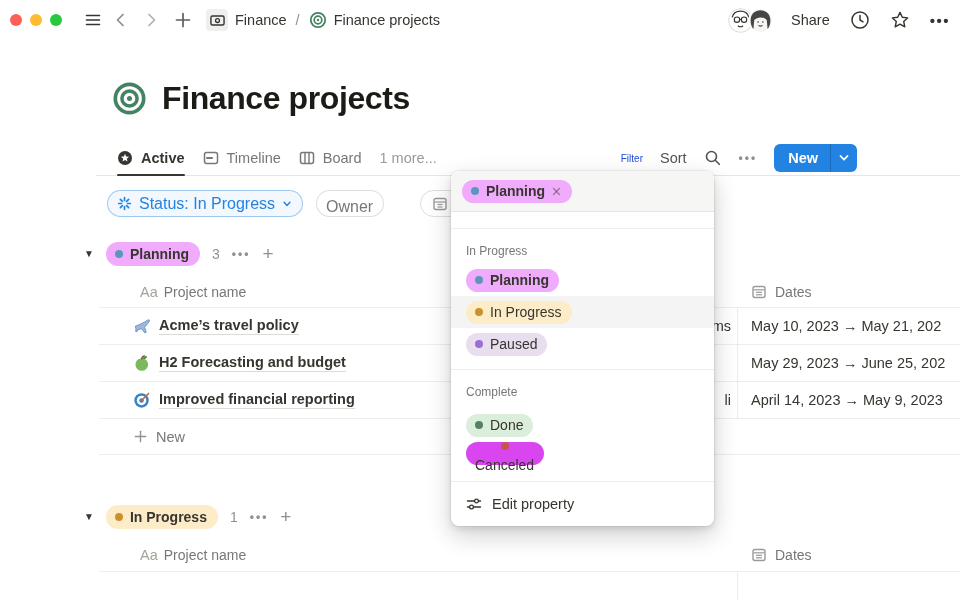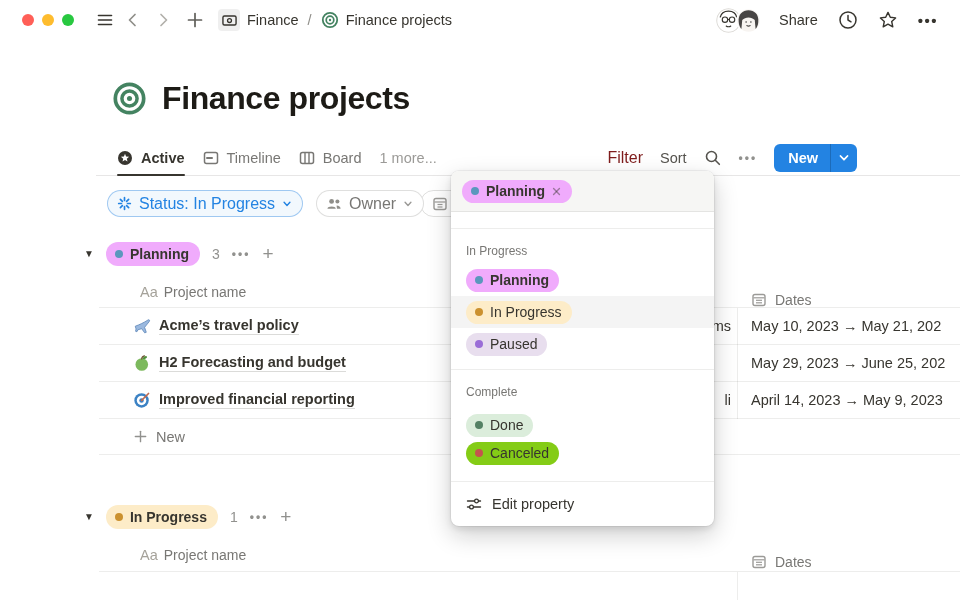--- a/index.html
+++ b/index.html
@@ -1,21 +1,21 @@
 <!DOCTYPE html>
 <html><head>
 <meta charset="utf-8">
 <style>
   * { margin:0; padding:0; box-sizing:border-box; }
   html,body { width:960px; height:600px; overflow:hidden; background:#fff;
     font-family:"Liberation Sans", sans-serif; color:#37352F; }
   .stage { position:relative; width:960px; height:600px; background:#fff; }
 
   
-  .toolbar { position:absolute; left:0; top:0; right:0; height:40px; display:flex; align-items:center; padding:0 22px; background:#fff; }
+  .toolbar { position:absolute; left:0; top:0; right:0; height:40px; display:flex; align-items:center; padding:0 10px; background:#fff; }
   .lights { display:flex; gap:8px; margin-right:22px; }
   .light { width:12px; height:12px; border-radius:50%; }
   .tbtn { display:flex; align-items:center; justify-content:center; color:#37352F; }
   .ticon { width:18px; height:18px; }
   .nav { display:flex; gap:12px; margin-left:10px; color:#A9A7A2; }
   .crumb { display:flex; align-items:center; gap:7px; margin-left:14px; font-size:14.5px; }
   .space-box { width:22px; height:22px; border-radius:4px; background:rgba(55,53,47,0.08); display:flex; align-items:center; justify-content:center; }
   .crumb-sep { color:#8F8E89; margin:0 2px; }
   .tb-right { margin-left:auto; display:flex; align-items:center; gap:20px; }
   .avatars { display:flex; margin-right:-2px; }
@@ -28,47 +28,47 @@
   .title-text { font-size:32px; font-weight:700; letter-spacing:-0.4px; color:#1D1B16; }
 
   
   .tabbar { position:absolute; left:96px; right:0; top:141px; height:35px; border-bottom:1px solid rgba(55,53,47,0.12); display:flex; align-items:center; }
   .tabs { display:flex; gap:18px; padding-left:21px; align-items:center; height:100%; }
   .tab { position:relative; display:flex; align-items:center; gap:8px; font-size:14.5px; color:#787774; height:100%; }
   .tab.active { color:#37352F; font-weight:600; }
   .tab.active::after { content:""; position:absolute; left:0; right:0; bottom:-1px; height:2px; background:#37352F; border-radius:1px; }
   .tab.muted { color:#9B9A97; }
   .view-actions { position:absolute; right:103px; top:0; height:100%; display:flex; align-items:center; gap:17px; }
-  .va-filter { color:#7f1d1d; font-size:16px; }
+  .va-filter { color:#1d4ed8; font-size:10px; }
   .va-sort { color:#55534E; font-size:14.5px; }
   .dots { color:#91918E; font-size:12px; letter-spacing:2px; font-weight:700; }
   .new-btn { display:flex; align-items:center; height:28px; background:#2383E2; border-radius:6px; color:#fff; overflow:hidden; }
   .new-btn .nb-main { padding:0 12px 0 14px; font-size:14.5px; font-weight:600; }
   .new-btn .nb-div { width:1px; height:28px; background:rgba(0,0,0,0.18); }
   .new-btn .nb-caret { width:26px; display:flex; align-items:center; justify-content:center; }
 
   
   .chips-row { position:absolute; left:107px; top:190px; display:flex; gap:13px; }
   .chip { display:flex; align-items:center; height:27px; border-radius:14px; padding:0 10px 0 9px; gap:7px; font-size:16px; background:#fff; }
   .chip-status { border:1px solid rgba(35,131,226,0.4); background:rgba(35,131,226,0.06); color:#2383E2; font-weight:500; }
-  .chip-gray { border:1px solid rgba(55,53,47,0.16); color:#787774; }
+  .chip-gray { border:1px solid rgba(55,53,47,0.16); color:#787774;flex-direction:column; }
   .chip-frag { position:absolute; left:420px; top:190px; width:64px; height:27px; border:1px solid rgba(55,53,47,0.16); border-radius:14px; display:flex; align-items:center; padding-left:11px; color:#9B9A97; }
 
   
   .group-head { position:absolute; left:84px; display:flex; align-items:center; gap:12px; height:28px; }
   .tri { font-size:10px; color:#37352F; transform:translateY(-1px); }
   .gchip { display:flex; align-items:center; gap:7px; height:24px; padding:0 11px 0 9px; border-radius:12px; font-size:14px; font-weight:600; color:#37352F; }
   .gcount { color:#91918E; font-size:14px; }
   .gplus { color:#91918E; font-size:19px; font-weight:400; }
   .dot8 { width:8px; height:8px; border-radius:50%; flex:none; }
 
   .trow { position:absolute; left:99px; right:0; border-bottom:1px solid rgba(55,53,47,0.09); background:#fff; }
   .thead-label { position:absolute; left:41px; top:0; bottom:0; display:flex; align-items:center; gap:6px; color:#787774; font-size:14px; }
   .aa { color:#A5A29A; font-size:14.5px; }
-  .dates-head { position:absolute; left:652px; top:0; bottom:0; display:flex; align-items:flex-start; gap:8px; color:#787774; font-size:14px;margin-top:16px; }
+  .dates-head { position:absolute; left:652px; top:0; bottom:0; display:flex; align-items:center; gap:8px; color:#787774; font-size:14px; }
   .cell-name { position:absolute; left:34px; top:0; bottom:0; display:flex; align-items:center; gap:8px; }
   .cell-name .nm { font-size:14.5px; font-weight:600; color:#37352F; border-bottom:1px solid rgba(55,53,47,0.18); padding-bottom:1px; white-space:nowrap; }
   .cell-partial { position:absolute; left:615px; width:17px; top:0; bottom:0; display:flex; align-items:center; justify-content:flex-end; font-size:14.5px; color:#37352F; overflow:hidden; }
   .cell-dates { position:absolute; left:652px; right:0; top:0; bottom:0; display:flex; align-items:center; font-size:14.5px; color:#37352F; white-space:nowrap; overflow:hidden; }
   .vline { position:absolute; left:737px; width:1px; background:rgba(55,53,47,0.09); }
   .newrow { position:absolute; left:99px; right:0; top:419px; height:36px; border-bottom:1px solid rgba(55,53,47,0.09); display:flex; align-items:center; gap:8px; padding-left:34px; color:#787774; font-size:14.5px; }
 
   
   .dd { position:absolute; left:451px; top:171px; width:263px; background:#fff; border-radius:8px; z-index:50;
         box-shadow:0 0 0 1px rgba(15,15,15,0.05), 0 3px 6px rgba(15,15,15,0.1), 0 9px 24px rgba(15,15,15,0.2); overflow:hidden; }
@@ -80,21 +80,21 @@
   .dd-label { padding:8px 15px 6px; font-size:12px; font-weight:500; color:#787774; }
   .dd-opt { height:32px; display:flex; align-items:center; padding:0 15px; }
   .dd-opt.hover { background:rgba(55,53,47,0.055); }
   .dd-edit { height:44px; display:flex; align-items:center; gap:10px; padding:0 15px; font-size:14.5px; color:#37352F; }
 
   .t-blue   { background:#f0abfc;font-weight:bold; } .d-blue   { background:#5B97BD; }
   .t-gray   { background:#E3E2E0; } .d-gray   { background:#91918E; }
   .t-yellow { background:#FDECC8; } .d-yellow { background:#CB912F; }
   .t-purple { background:#E8DEEE; } .d-purple { background:#9A6DD7; }
   .t-green  { background:#DBEDDB;margin-top:8px; } .d-green  { background:#548164; }
-  .t-red    { background:#84cc16; } .d-red    { background:#C4554D; }
+  .t-red    { background:#d946ef;flex-direction:column; } .d-red    { background:#C4554D; }
 
   svg { display:block; }
 </style>
 </head>
 <body>
 
 <div class="stage">
 
   <div class="toolbar">
     <div class="lights">

